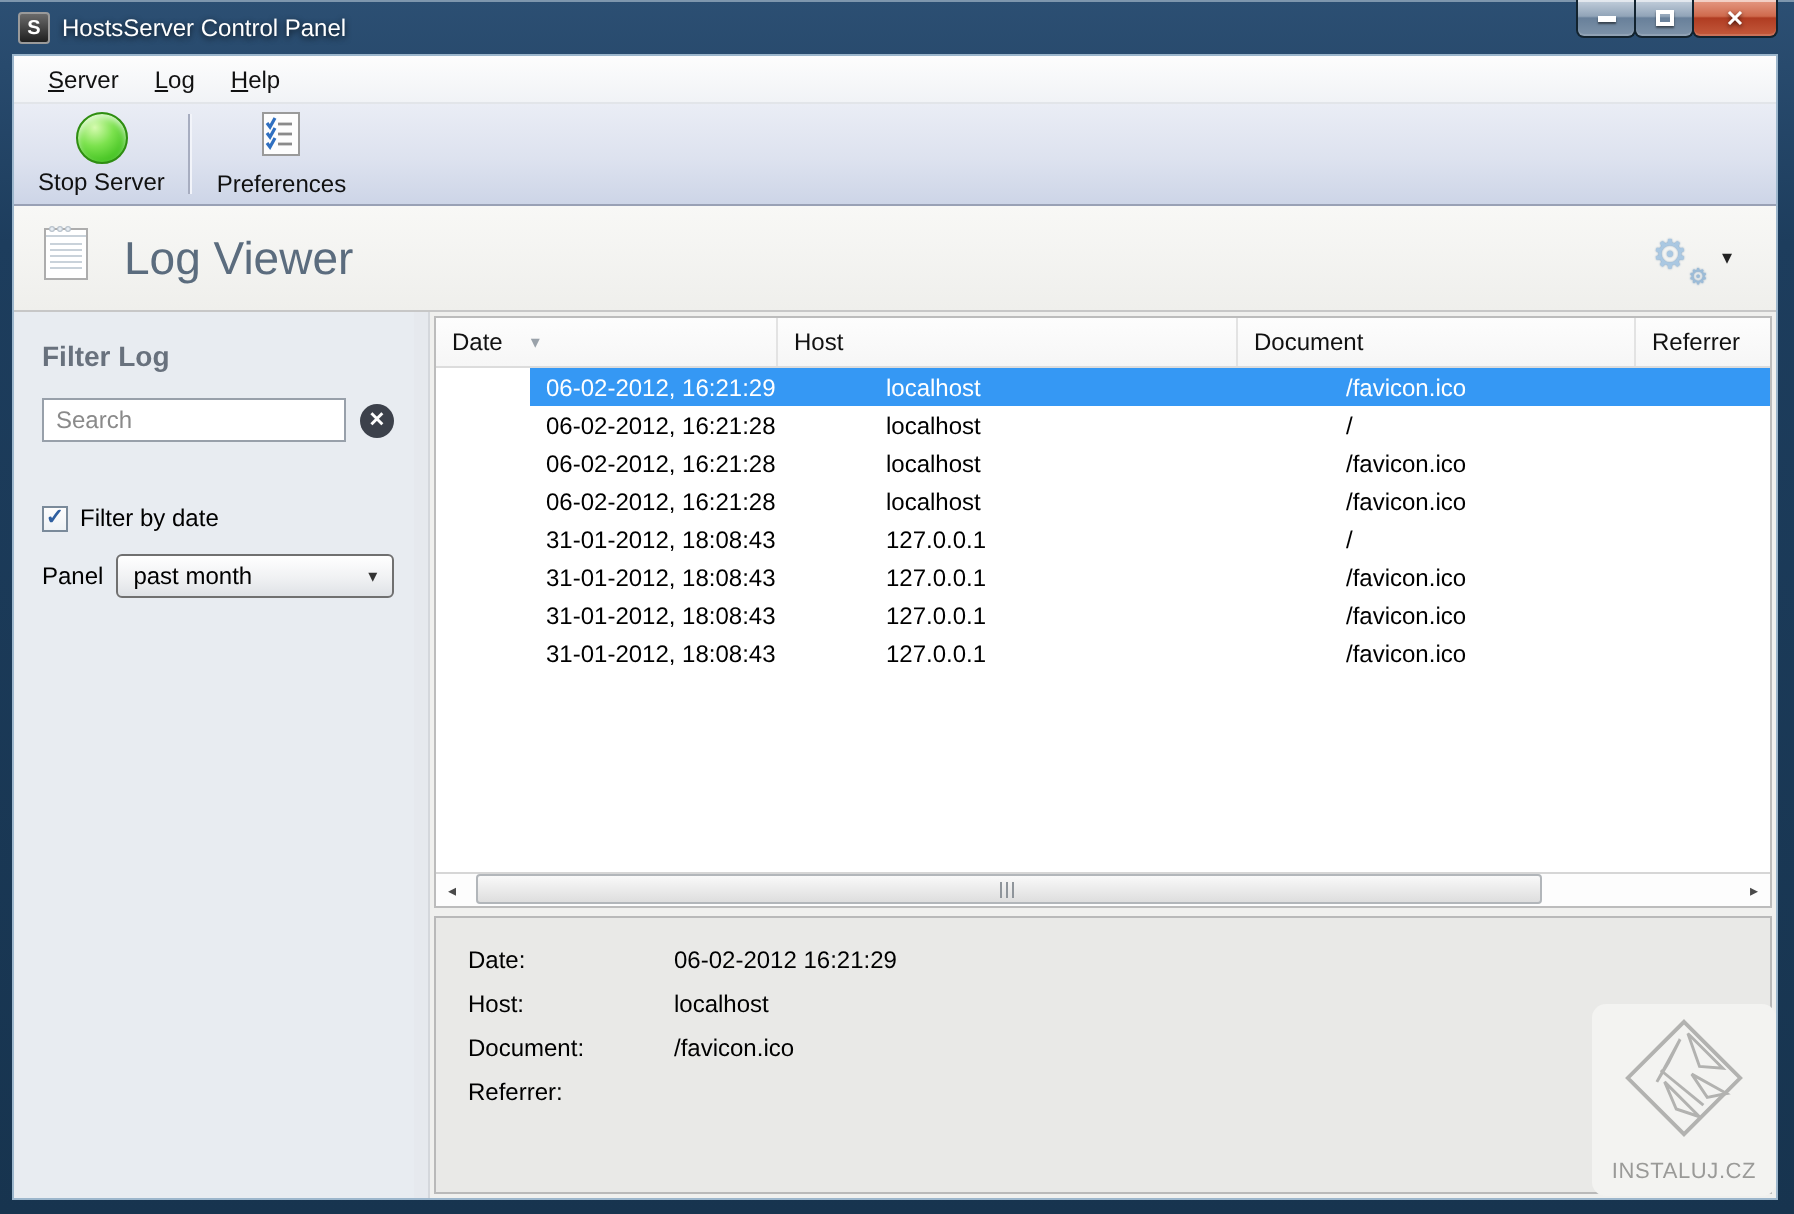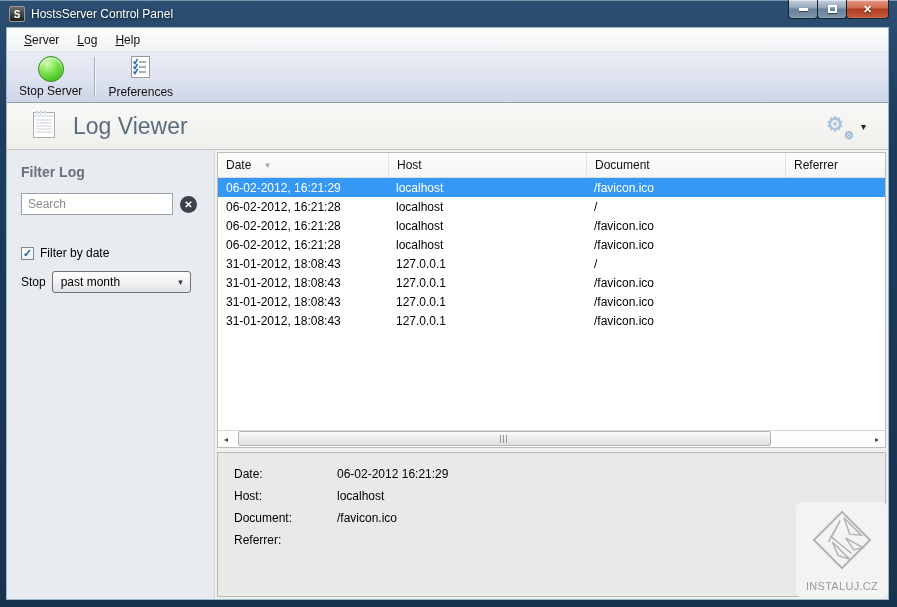--- a/index.html
+++ b/index.html
@@ -41,22 +41,22 @@
   .toolbar { height:51px; background:linear-gradient(180deg,#eaedf5 0%,#dde2ef 55%,#cdd5e7 100%);
     border-bottom:1px solid #99a1b5; display:flex; align-items:stretch; padding-left:4px; }
   .tool-btn { display:flex; flex-direction:column; align-items:center; justify-content:center;
     padding:2px 8px 3px; font-size:12px; color:#111; cursor:pointer; }
   .tool-btn .tb-label { margin-top:2px; }
   .green-orb { width:26px; height:26px; border-radius:50%;
     background:radial-gradient(circle at 35% 28%, #d6fbb0 0%, #7ce24e 40%, #46c423 75%, #2ea40f 100%);
     border:1px solid #2f8d12; box-shadow:inset 0 2px 3px rgba(255,255,255,.7); }
   .tb-sep { width:0; border-left:1px solid #a7adc0; border-right:1px solid #f2f4fa; margin:5px 4px; }
 
-  .pageheader { height:47px; background:linear-gradient(180deg,#f8f8f6,#efefec);
-    border-bottom:1px solid #c7c7c7; display:flex; align-items:center; padding:0 22px 0 24px; }
+  .pageheader { height:53px; background:linear-gradient(180deg,#f8f8f6,#efefec);
+    border-bottom:1px solid #c7c7c7; display:flex; align-items:center; padding:0 22px 0 13px; }
   .page-title { font-size:23px; font-weight:normal; color:#5b6c7e; margin-left:16px; flex:1; }
   .gear-group { display:flex; align-items:center; cursor:pointer; }
   .gear-wrap { position:relative; width:26px; height:24px; }
   .gear-big { position:absolute; left:0; top:-2px; font-size:20px; color:#aac8e2; text-shadow:0 0 1px #6f93b5; }
   .gear-small { position:absolute; right:-2px; bottom:-4px; font-size:11px; color:#9cbcd8; text-shadow:0 0 1px #6f93b5; }
   .drop-arrow { font-size:10px; color:#222; margin-left:9px; }
 
   
   .content { flex:1; display:flex; min-height:0; }
   .sidebar { width:200px; background:#e8ecf1; padding:14px 10px 0 14px; }
@@ -79,23 +79,23 @@
     display:flex; align-items:center; padding:0 20px 0 8px; font-size:12px; cursor:pointer; }
   .combo-arrow { position:absolute; right:7px; top:5px; font-size:9px; color:#333; }
 
   .main { flex:1; min-width:0; background:#f0f0ee; padding:2px; display:flex; flex-direction:column; }
 
   .table-wrap { height:296px; background:#fff; border:1px solid #bcbcbc; display:flex; flex-direction:column; }
   .thead { display:flex; height:25px; background:linear-gradient(180deg,#fdfdfd,#f6f6f6);
     border-bottom:1px solid #dcdcdc; flex:none; }
   .th { display:flex; align-items:center; font-size:12px; color:#111; padding-left:8px; cursor:pointer; }
   .th + .th { border-left:1px solid #e3e3e3; }
-  .col-date { width:150px; } .col-host { width:198px;margin-left:20px; } .col-doc { width:199px; } .col-ref { flex:1; }
+  .col-date { width:150px; } .col-host { width:198px;margin-left:20px; } .col-doc { width:199px;margin-left:32px; } .col-ref { flex:1; }
   .sort-ind { font-size:9px; color:#9aa2aa; margin-left:14px; }
-  .tbody { flex:1; overflow:hidden; }
+  .tbody { flex:1; overflow:hidden;padding-left:47px; }
   .tr { display:flex; height:19px; align-items:center; font-size:12px; color:#000; cursor:default; }
   .tr.selected { background:#3598f4; color:#fff; }
   .td { padding-left:8px; white-space:nowrap; overflow:hidden; }
 
   .hscroll { flex:none; height:17px; border-top:1px solid #d6d6d6; background:#fdfdfd;
     display:flex; align-items:center; }
   .sb-arrow { width:16px; height:16px; display:flex; align-items:center; justify-content:center;
     font-size:8px; color:#4a4a4a; cursor:pointer; }
   .sb-track { flex:1; height:16px; position:relative; }
   .sb-thumb { position:absolute; left:4px; top:0px; width:84%; height:15px;
@@ -203,21 +203,21 @@
             <span>✕</span>
           </div>
         </div>
         <label class="cb-row">
           <span class="checkbox">
             <span>✓</span>
           </span>
           <span>Filter by date</span>
         </label>
         <div class="show-row">
-          <span>Stop</span>
+          <span>Panel</span>
           <div class="combo">
             <span>past month</span>
             <span class="combo-arrow">▾</span>
           </div>
         </div>
       </div>
 
       <div class="splitter"></div>
 
       <div class="main">

